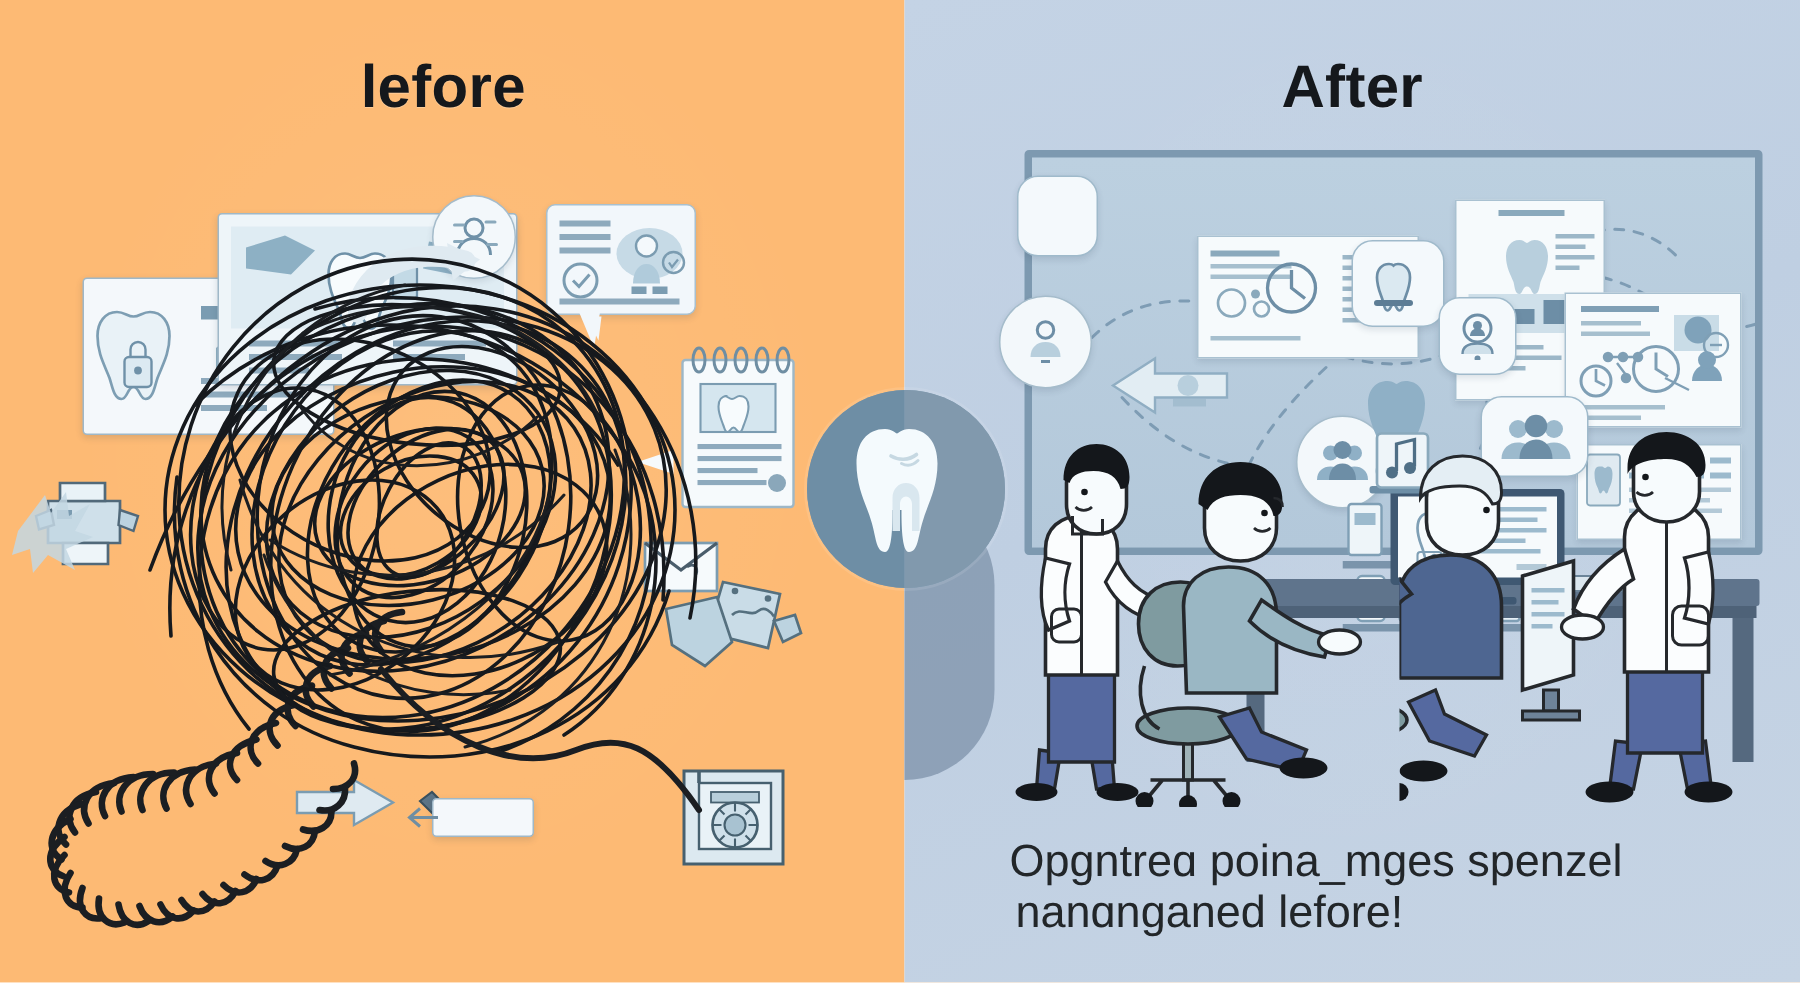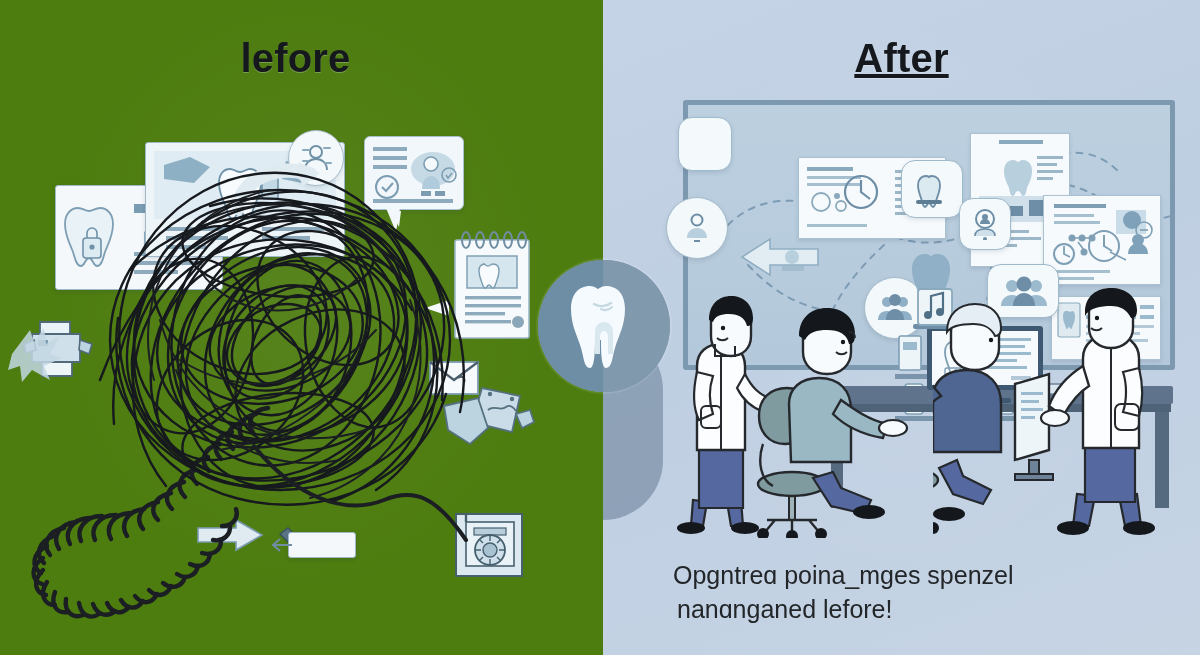--- a/index.html
+++ b/index.html
@@ -11,45 +11,45 @@
     background: #ffffff;
   }
   #canvas {
     position: relative;
     width: 1200px; height: 655px;
     overflow: hidden;
   }
 
   
   .panel { position: absolute; top: 0; height: 655px; overflow: hidden; }
-  #panel-before { left: 0; width: 603px; background: #4d7c0f; }
+  #panel-before { left: 0; width: 603px; background: #fdba74; }
   #panel-after  { left: 603px; width: 597px;
                   background: linear-gradient(160deg,#c4d3e5 0%,#bfcfe2 45%,#c6d4e4 100%); }
 
   
   .vignette { position:absolute; inset:0; pointer-events:none;
               background: radial-gradient(ellipse at 50% 45%, rgba(255,255,255,.06) 0%, rgba(255,255,255,0) 60%); }
 
   
   .panel-title {
     position: absolute; top: 36px; width: 100%;
     text-align: center;
     font-size: 40px; font-weight: 700;
     color: #15181c;
     letter-spacing: .2px;
     text-shadow: 0 1px 0 rgba(255,255,255,.25);
   }
   #title-before { left: -6px; }
-  #title-after  { left: 0; text-decoration: underline; }
+  #title-after  { left: 0; }
 
   
   #caption {
     position: absolute; left: 70px; top: 558px; width: 470px;
     text-align: left;
-    font-size: 25px; line-height: 34px; font-weight: 400;
+    font-size: 30px; line-height: 34px; font-weight: 400;
     color: #222629;
   }
   #caption .l2 { padding-left: 4px; display:block; }
 
   
   #medallion {
     position: absolute; left: 538px; top: 260px;
     width: 132px; height: 132px; border-radius: 50%;
     background: #7e9cb2;
     box-shadow: 0 0 0 2px rgba(255,255,255,.10);

